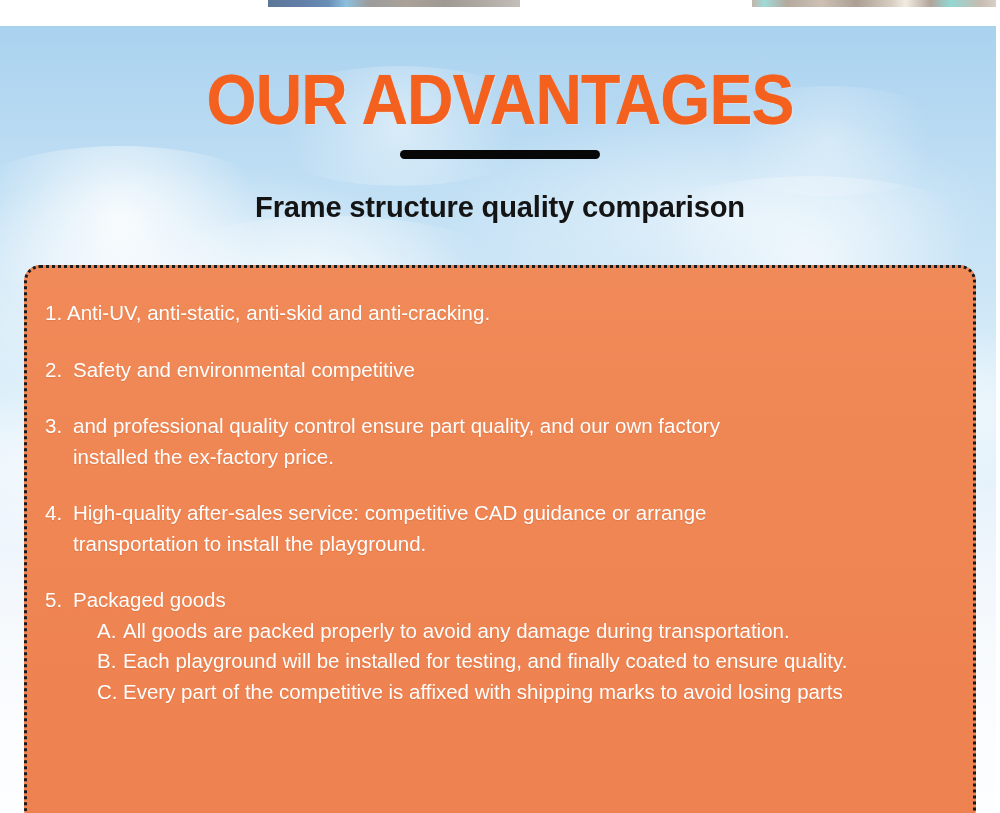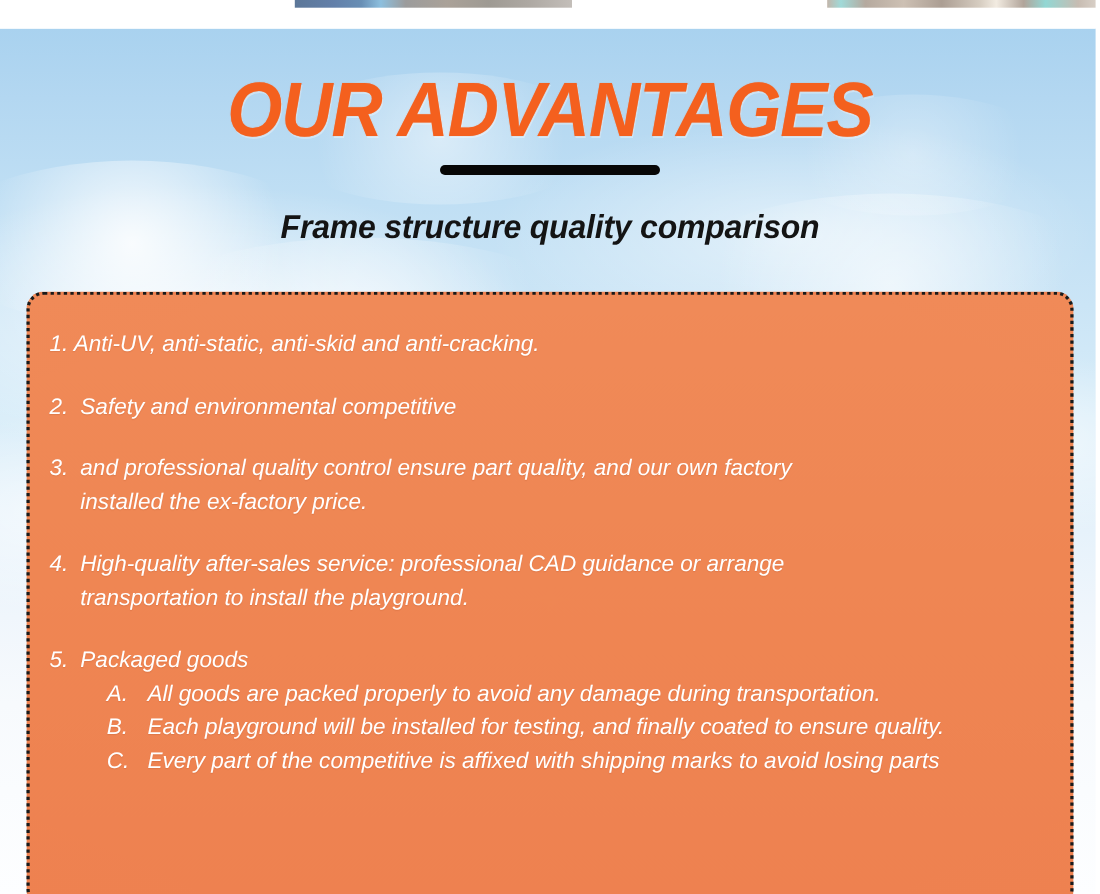--- a/index.html
+++ b/index.html
@@ -17,21 +17,20 @@
     position:relative;
   }
 
   
   #page {
     position:relative;
     width:996px;
     height:813px;
     overflow:hidden;
     background:#ffffff;
-    font-style:italic;
   }
 
   
   .top-strip {
     position:absolute;
     left:0; top:0;
     width:1000px;
     height:26px;
     background:#ffffff;
     overflow:hidden;
@@ -192,21 +191,21 @@
   }
   .sub-row {
     display:flex;
     align-items:flex-start;
     margin-left:24px;
   }
   .sub-letter {
     flex:0 0 auto;
     width:26px;
   }
-  .sub-text { flex:1 1 auto; white-space:nowrap;margin-left:11px; }
+  .sub-text { flex:1 1 auto; white-space:nowrap; }
 </style>
 </head>
 <body>
 
 <div id="page">
 
   <div class="top-strip">
     <div class="top-crop left"></div>
     <div class="top-crop right"></div>
   </div>
@@ -242,21 +241,21 @@
         <li class="adv-item">
           <span class="adv-num">3.</span>
           <div class="adv-body">
             <span class="adv-line">and professional quality control ensure part quality, and our own factory</span>
             <span class="adv-line">installed the ex-factory price.</span>
           </div>
         </li>
         <li class="adv-item">
           <span class="adv-num">4.</span>
           <div class="adv-body">
-            <span class="adv-line">High-quality after-sales service: professional CAD guidance or arrange</span>
+            <span class="adv-line">High-quality after-sales service: competitive CAD guidance or arrange</span>
             <span class="adv-line">transportation to install the playground.</span>
           </div>
         </li>
         <li class="adv-item">
           <span class="adv-num">5.</span>
           <div class="adv-body">
             <span class="adv-line">Packaged goods</span>
             <ul class="sub-list">
               <li class="sub-row">
                 <span class="sub-letter">A.</span>

